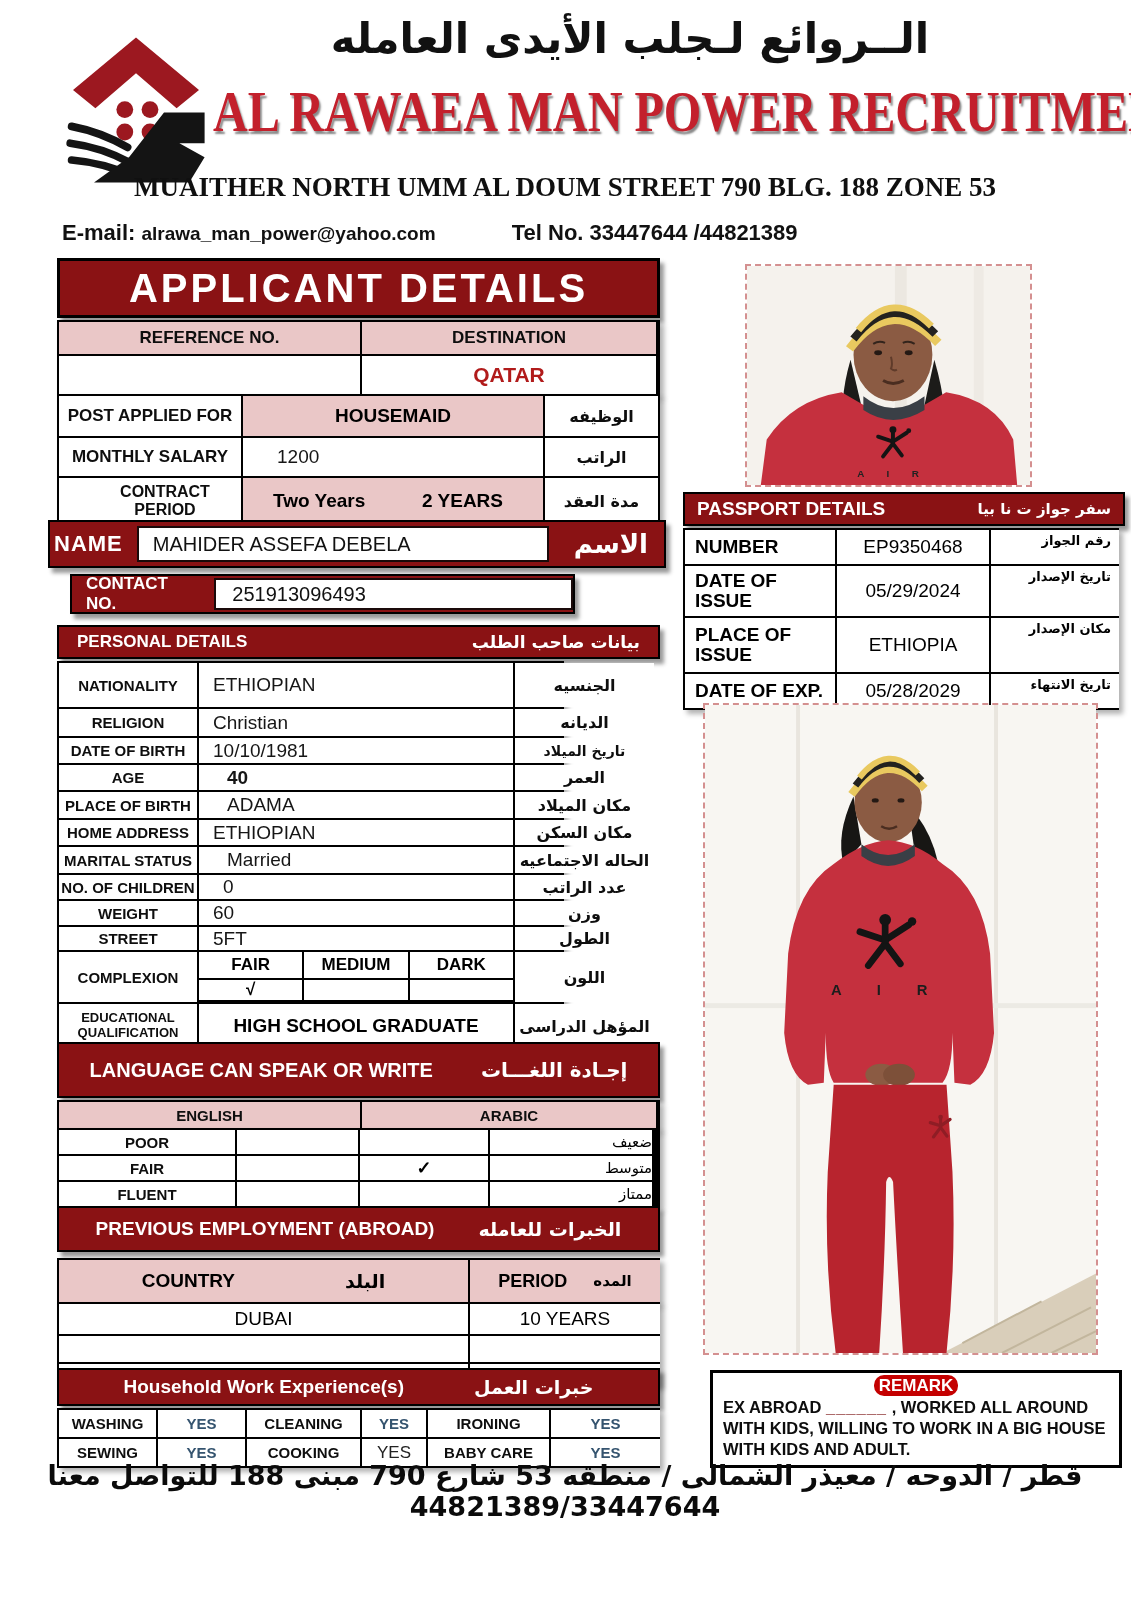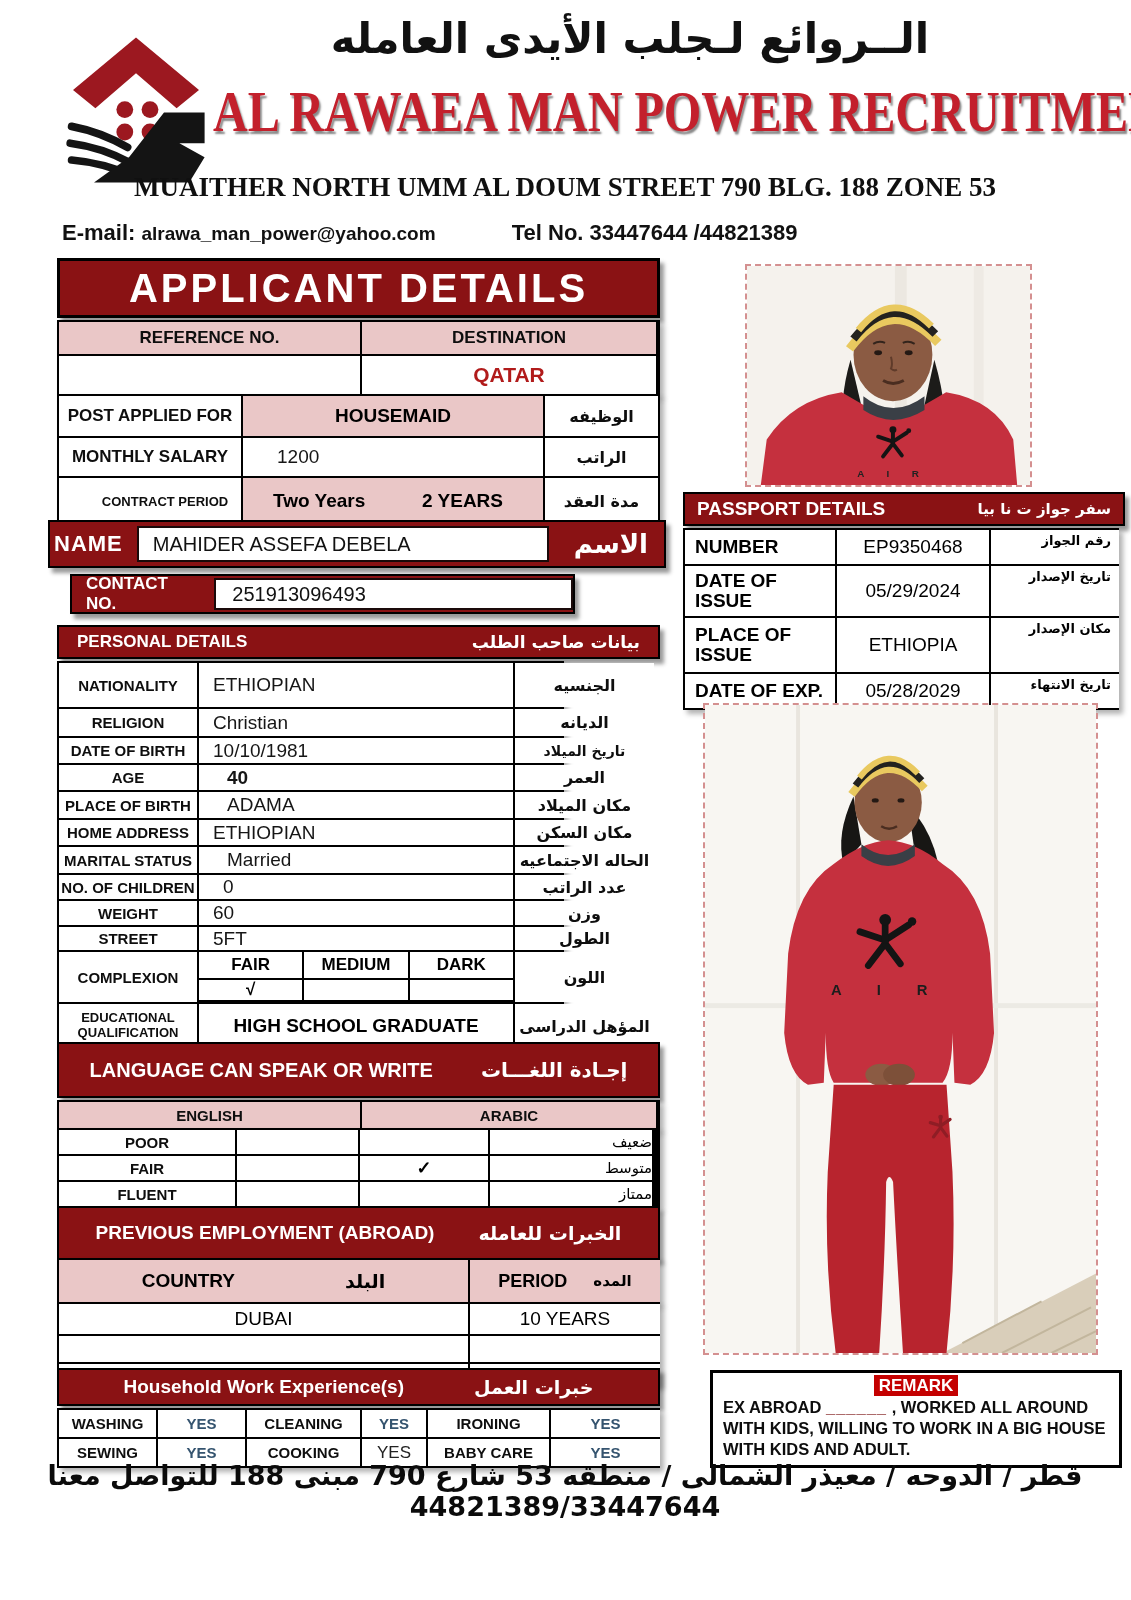--- a/index.html
+++ b/index.html
@@ -62,21 +62,21 @@
   .edu-lbl { font-size:13px; line-height:1.15; }
 
   
   .lang-hdr { left:57px; top:1042px; width:603px; height:56px; justify-content:center; gap:48px; font-size:20px; }
   .lang-cols { left:57px; top:1100px; width:603px; grid-template-columns:301px 294px; grid-template-rows:26px; }
   .lang-rows { left:57px; top:1128px; width:603px; grid-template-columns:176px 121px 128px 162px; grid-template-rows:24px 24px 24px; }
   .chk { font-size:18px; font-weight:bold; justify-content:center; }
   .lang-ar { justify-content:flex-end; padding-right:0; font-size:15px; font-weight:normal; }
 
   
-  .emp-hdr { left:57px; top:1206px; width:603px; height:54px; justify-content:center; gap:44px; font-size:19px; }
+  .emp-hdr { left:57px; top:1206px; width:603px; height:46px; justify-content:center; gap:44px; font-size:19px; }
   .emp-cols { left:57px; top:1258px; width:603px; grid-template-columns:409px 190px; grid-template-rows:42px; }
   .emp-country { justify-content:center; gap:110px; font-weight:bold; font-size:19px; }
   .emp-period { justify-content:center; gap:26px; font-weight:bold; font-size:18px; }
   .emp-rows { left:57px; top:1302px; width:603px; grid-template-columns:409px 190px; grid-template-rows:30px 26px 20px; }
   .emp-val { justify-content:center; font-size:19px; }
 
   
   .hh-hdr { left:57px; top:1368px; width:603px; height:38px; justify-content:center; gap:70px; font-size:19px; }
   .hh-grid { left:57px; top:1408px; width:603px; grid-template-columns:97px 87px 113px 64px 121px 109px; grid-template-rows:27px 27px; }
   .yes { color:#35546f; font-weight:bold; font-size:15px; justify-content:center; }
@@ -95,21 +95,21 @@
   .pass-hdr .ar { font-size:15px; }
   .pass-tbl { left:683px; top:528px; width:436px; grid-template-columns:150px 152px 128px;
               grid-template-rows:34px 50px 54px 34px; }
   .pass-lbl { font-weight:bold; font-size:19px; padding-left:10px; line-height:1.05; }
   .pass-val { justify-content:center; font-size:19px; }
   .pass-ar { align-items:flex-start; justify-content:flex-end; padding:3px 8px 0 0; font-size:13px; font-weight:bold; }
 
   .remark-box { left:710px; top:1370px; width:412px; height:98px; border:3px solid #000; background:#fff;
                 padding:2px 10px 0 10px; font-size:16.5px; font-weight:bold; color:#0d0d0d; line-height:1.25; }
   .remark-title { display:block; width:fit-content; margin:0 auto 1px auto; background:#c40000; color:#fff;
-                  padding:0 5px; font-size:17px; }
+                  padding:0 5px; font-size:17px;border-radius:10px; }
   .remark-blank { color:#7a1010; letter-spacing:1px; }
 </style>
 </head>
 <body>
 
 <div class="page">
 
   <div class="abs logo-box">
     <svg viewBox="0 0 240 240">
       <path d="M30,100 L120,25 L210,100 L178,126 L120,76 L62,126 Z" fill="#9c1820"></path>
@@ -143,21 +143,21 @@
   </div>
   <div class="abs tbl app-rows">
     <div class="c lblc" style="font-size:17px;">POST APPLIED FOR</div>
     <div class="c pink center boldv" style="font-size:19px;">HOUSEMAID</div>
     <div class="c arc ar">الوظيفه</div>
 
     <div class="c lblc" style="font-size:17px;">MONTHLY SALARY</div>
     <div class="c valc" style="padding-left:34px;">1200</div>
     <div class="c arc ar">الراتب</div>
 
-    <div class="c lblc" style="font-size:13px;padding-left:30px;">CONTRACT PERIOD</div>
+    <div class="c lblc" style="font-size:16px;padding-left:30px;">CONTRACT PERIOD</div>
     <div class="c pink contract-cell">
       <span>Two Years</span>
       <span>2 YEARS</span>
     </div>
     <div class="c arc ar">مدة العقد</div>
   </div>
 
   <div class="abs bar name-bar">
     <span class="nlbl">NAME</span>
     <div class="inputbox name-input">MAHIDER ASSEFA DEBELA</div>

